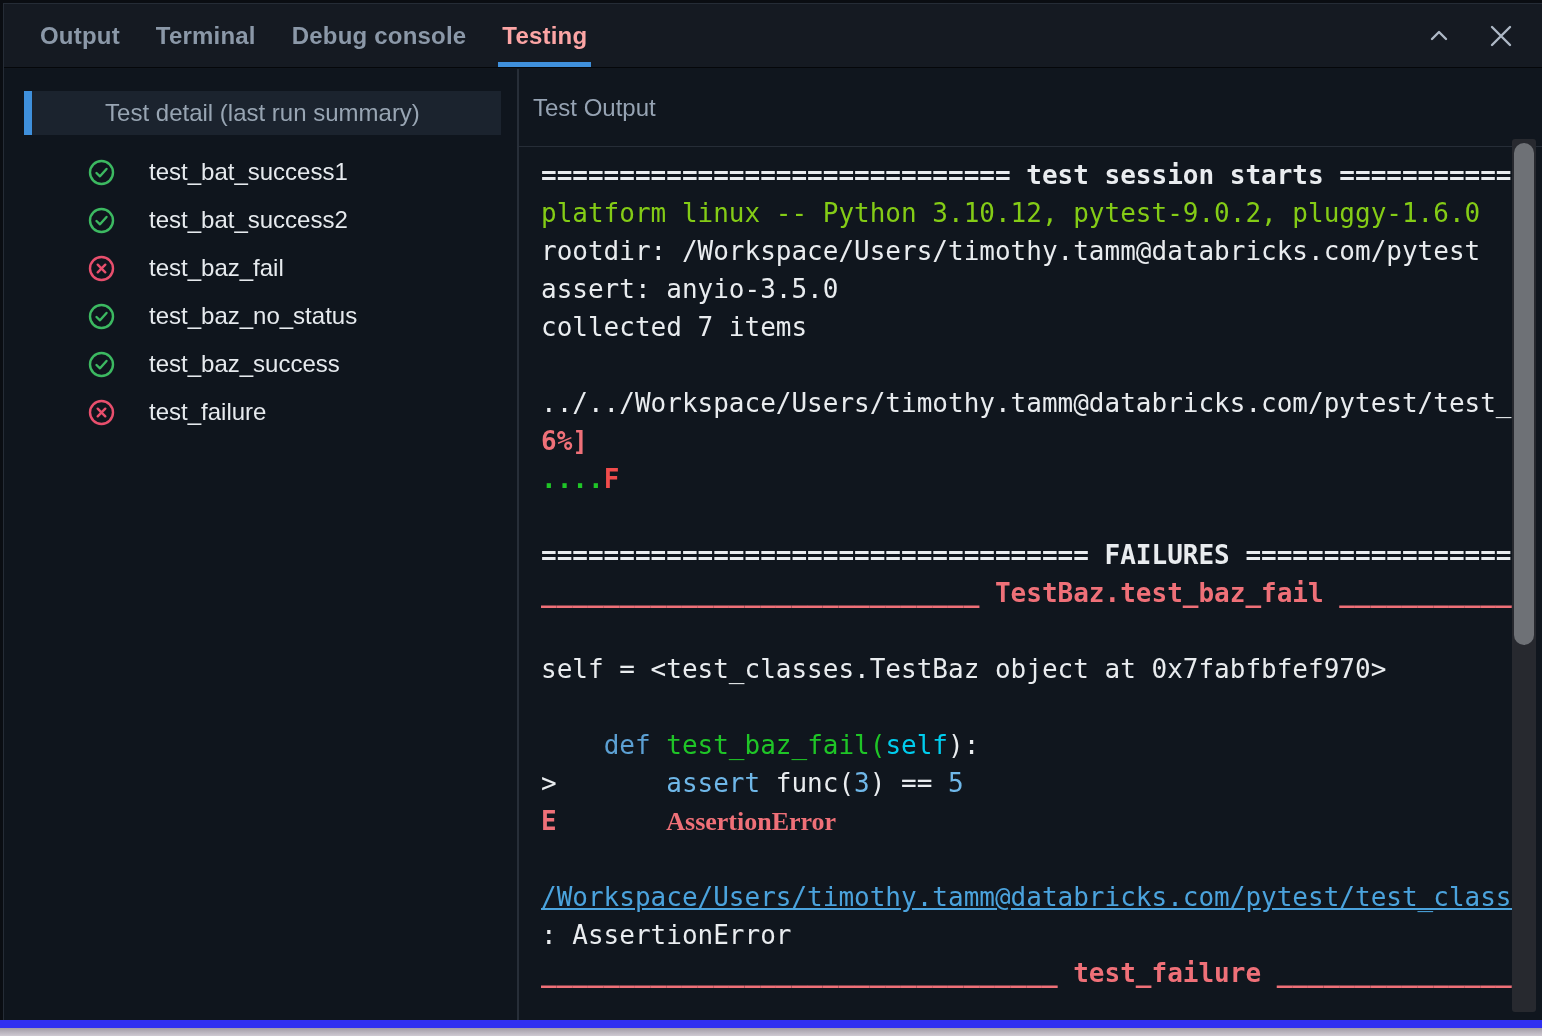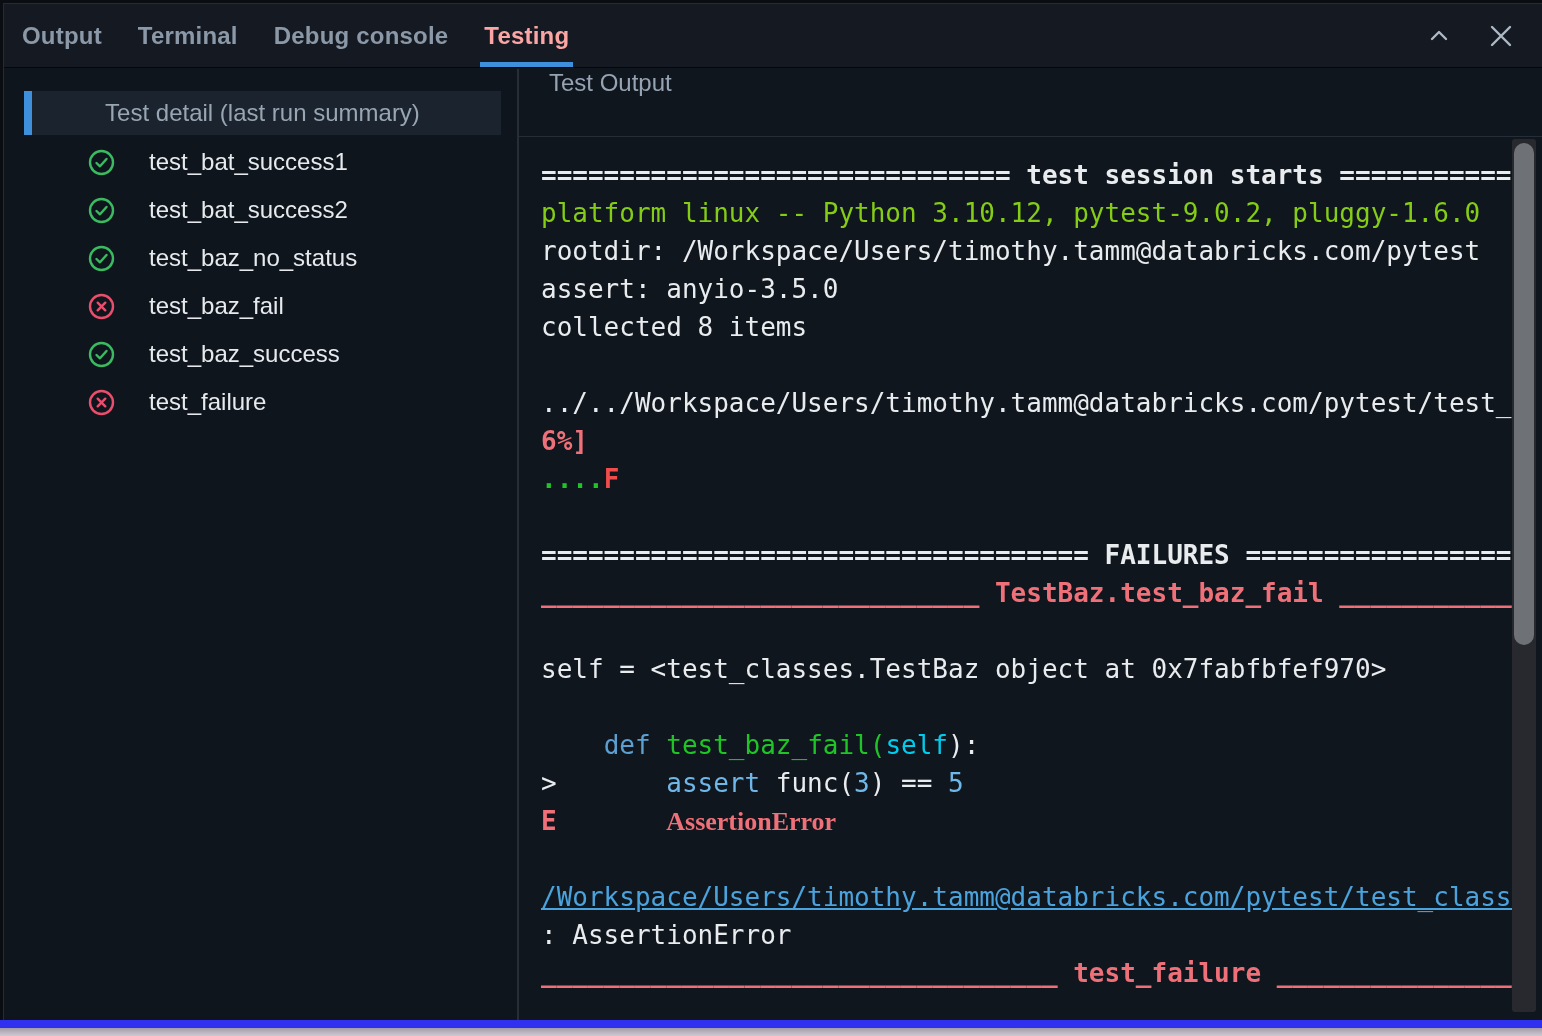--- a/index.html
+++ b/index.html
@@ -12,21 +12,21 @@
     position:absolute; left:3px; top:3px; right:0; bottom:16px;
     background:#10161e;
     border-left:1px solid #252c36; border-top:1px solid #252c36;
     overflow:hidden;
   }
 
   
   .tabbar {
     position:absolute; left:0; top:0; right:0; height:64px;
     background:#151a22; border-bottom:1px solid #05070a;
-    display:flex; align-items:stretch; padding-left:16px;
+    display:flex; align-items:stretch; padding-left:34px;
   }
   .tab {
     position:relative; display:flex; align-items:center;
     padding:0 2px; margin-right:32px; cursor:pointer;
     font-size:24px; font-weight:600; color:#8b98a8; letter-spacing:0.2px;
   }
   .tab.active { color:#fca5a5; font-weight:700; }
   .tab.active::after {
     content:""; position:absolute; left:-2px; right:-2px; bottom:0; height:5px;
     background:var(--accent,#3d8fd6);
@@ -47,29 +47,29 @@
     background:#1b232e; display:flex; align-items:center; justify-content:center;
     cursor:pointer;
   }
   .side-header .bar {
     position:absolute; left:0; top:0; bottom:0; width:8px; background:var(--accent,#4396e4);
   }
   .side-header .txt { font-size:24px; color:#98a5b3; }
 
   .test-list { margin-top:3px; }
   .test-item {
-    height:48px; display:flex; align-items:center; padding-left:84px; cursor:pointer;
+    height:48px; display:flex; align-items:flex-end; padding-left:84px; cursor:pointer;
   }
   .test-item svg { flex:0 0 auto; margin-right:17px; display:block; }
   .test-item .name { font-size:24px; color:#e6eaee; }
 
   
   .outpanel { position:absolute; left:515px; top:65px; right:0; bottom:0; background:#10161e; }
   .out-header {
-    height:68px; display:flex; align-items:flex-start; padding-left:30px;
+    height:78px; display:flex; align-items:center; padding-left:14px;
     border-bottom:1px solid #262d37;
   }
   .out-header .txt { font-size:24px; color:#96a3b3; }
 
   .out-content {
     position:absolute; left:0; top:67px; right:0; bottom:0;
     padding:20px 30px 0 22px; overflow:hidden;
     font-family:"DejaVu Sans Mono", monospace; font-size:26px;
   }
   .t-line { height:38px; line-height:38px; white-space:pre; overflow:hidden; }
@@ -135,34 +135,34 @@
               <svg width="27" height="27" viewBox="0 0 27 27">
                 <circle cx="13.5" cy="13.5" r="11.5" fill="none" stroke="#3cb961" stroke-width="2.4"></circle>
                 <path d="M8.5 14 L12 17.3 L18.5 10" fill="none" stroke="#3cb961" stroke-width="2.4" stroke-linecap="round" stroke-linejoin="round"></path>
               </svg>
             </span>
             <span class="name">test_bat_success2</span>
           </div>
           <div class="test-item">
             <span style="display: flex; margin-right: 17px;">
               <svg width="27" height="27" viewBox="0 0 27 27">
-                <circle cx="13.5" cy="13.5" r="11.5" fill="none" stroke="#3cb961" stroke-width="2.4"></circle>
-                <path d="M8.5 14 L12 17.3 L18.5 10" fill="none" stroke="#3cb961" stroke-width="2.4" stroke-linecap="round" stroke-linejoin="round"></path>
-              </svg>
-            </span>
-            <span class="name">test_baz_no_status</span>
-          </div>
-          <div class="test-item">
-            <span style="display: flex; margin-right: 17px;">
-              <svg width="27" height="27" viewBox="0 0 27 27">
                 <circle cx="13.5" cy="13.5" r="11.5" fill="none" stroke="#e84f6d" stroke-width="2.4"></circle>
                 <path d="M9.7 9.7 L17.3 17.3 M17.3 9.7 L9.7 17.3" fill="none" stroke="#e84f6d" stroke-width="2.4" stroke-linecap="round"></path>
               </svg>
             </span>
             <span class="name">test_baz_fail</span>
+          </div>
+          <div class="test-item">
+            <span style="display: flex; margin-right: 17px;">
+              <svg width="27" height="27" viewBox="0 0 27 27">
+                <circle cx="13.5" cy="13.5" r="11.5" fill="none" stroke="#3cb961" stroke-width="2.4"></circle>
+                <path d="M8.5 14 L12 17.3 L18.5 10" fill="none" stroke="#3cb961" stroke-width="2.4" stroke-linecap="round" stroke-linejoin="round"></path>
+              </svg>
+            </span>
+            <span class="name">test_baz_no_status</span>
           </div>
           <div class="test-item">
             <span style="display: flex; margin-right: 17px;">
               <svg width="27" height="27" viewBox="0 0 27 27">
                 <circle cx="13.5" cy="13.5" r="11.5" fill="none" stroke="#3cb961" stroke-width="2.4"></circle>
                 <path d="M8.5 14 L12 17.3 L18.5 10" fill="none" stroke="#3cb961" stroke-width="2.4" stroke-linecap="round" stroke-linejoin="round"></path>
               </svg>
             </span>
             <span class="name">test_baz_success</span>
           </div>
@@ -181,21 +181,21 @@
 
     <div class="outpanel">
       <div class="out-header">
         <div class="txt">Test Output</div>
       </div>
       <div class="out-content">
           <div class="t-line"><span class="t-seg" style="color: rgb(233, 236, 239); font-weight: 700;">============================== test session starts =============================================</span></div>
           <div class="t-line"><span class="t-seg" style="color: #84cc16;">platform linux -- Python 3.10.12, pytest-9.0.2, pluggy-1.6.0</span></div>
           <div class="t-line"><span class="t-seg" style="color: rgb(233, 236, 239);">rootdir: /Workspace/Users/timothy.tamm@databricks.com/pytest</span></div>
           <div class="t-line"><span class="t-seg" style="color: rgb(233, 236, 239);">assert: anyio-3.5.0</span></div>
-          <div class="t-line"><span class="t-seg" style="color: rgb(233, 236, 239);">collected 8 items</span></div>
+          <div class="t-line"><span class="t-seg" style="color: rgb(233, 236, 239);">collected 7 items</span></div>
           <div class="t-line"></div>
           <div class="t-line"><span class="t-seg" style="color: rgb(233, 236, 239);">../../Workspace/Users/timothy.tamm@databricks.com/pytest/test_classes.py</span></div>
           <div class="t-line"><span class="t-seg" style="color: rgb(239, 112, 120); font-weight: 700;">6%]</span></div>
           <div class="t-line"><span class="t-seg" style="color: rgb(31, 197, 39); font-weight: 700;">....</span><span class="t-seg" style="color: rgb(241, 76, 76); font-weight: 700;">F</span></div>
           <div class="t-line"></div>
           <div class="t-line"><span class="t-seg" style="color: rgb(233, 236, 239); font-weight: 700;">=================================== FAILURES =============================================</span></div>
           <div class="t-line"><span class="t-seg" style="color: rgb(239, 112, 120); font-weight: 700;">____________________________ TestBaz.test_baz_fail ________________________________________</span></div>
           <div class="t-line"></div>
           <div class="t-line"><span class="t-seg" style="color: rgb(233, 236, 239);">self = &lt;test_classes.TestBaz object at 0x7fabfbfef970&gt;</span></div>
           <div class="t-line"></div>

